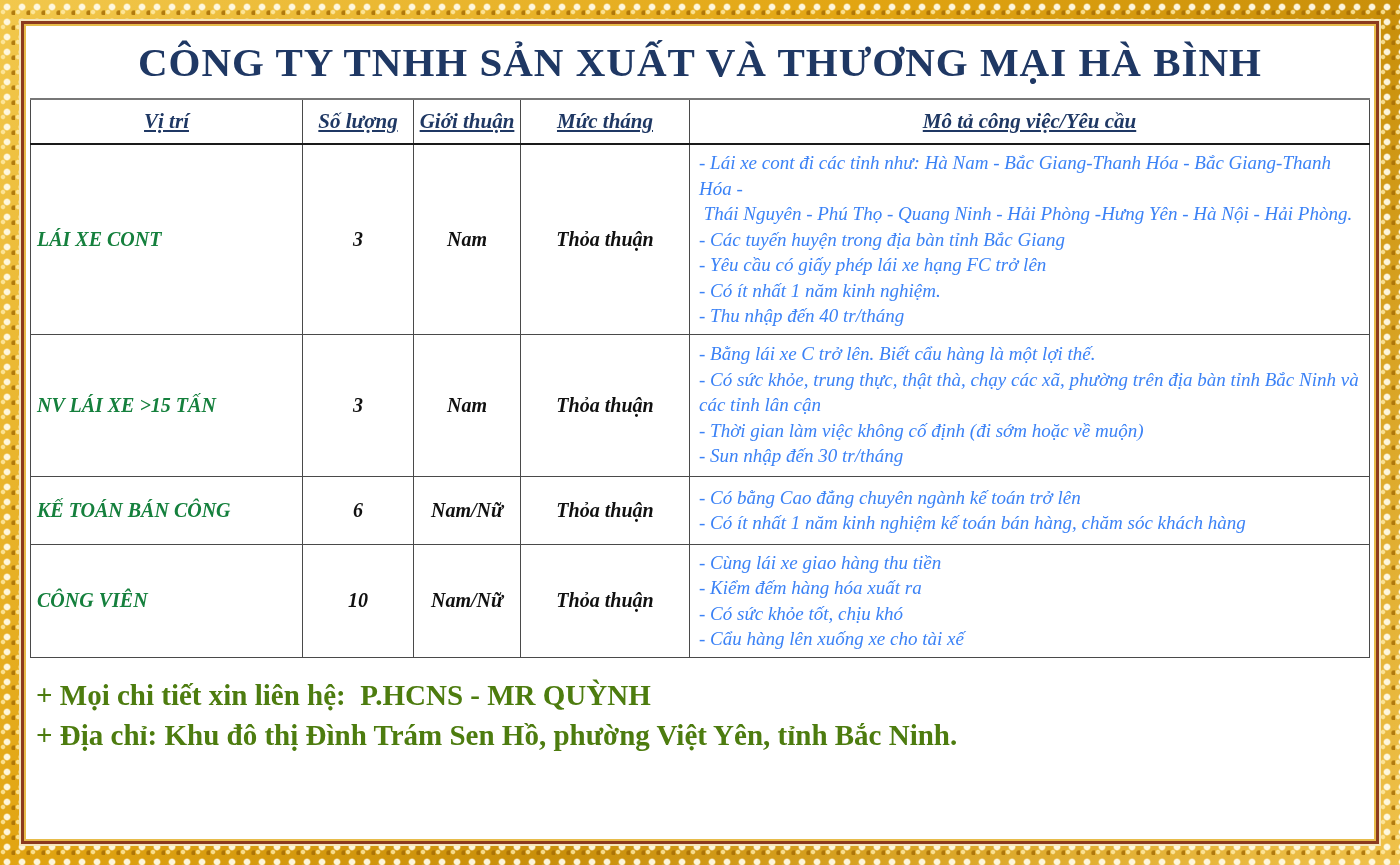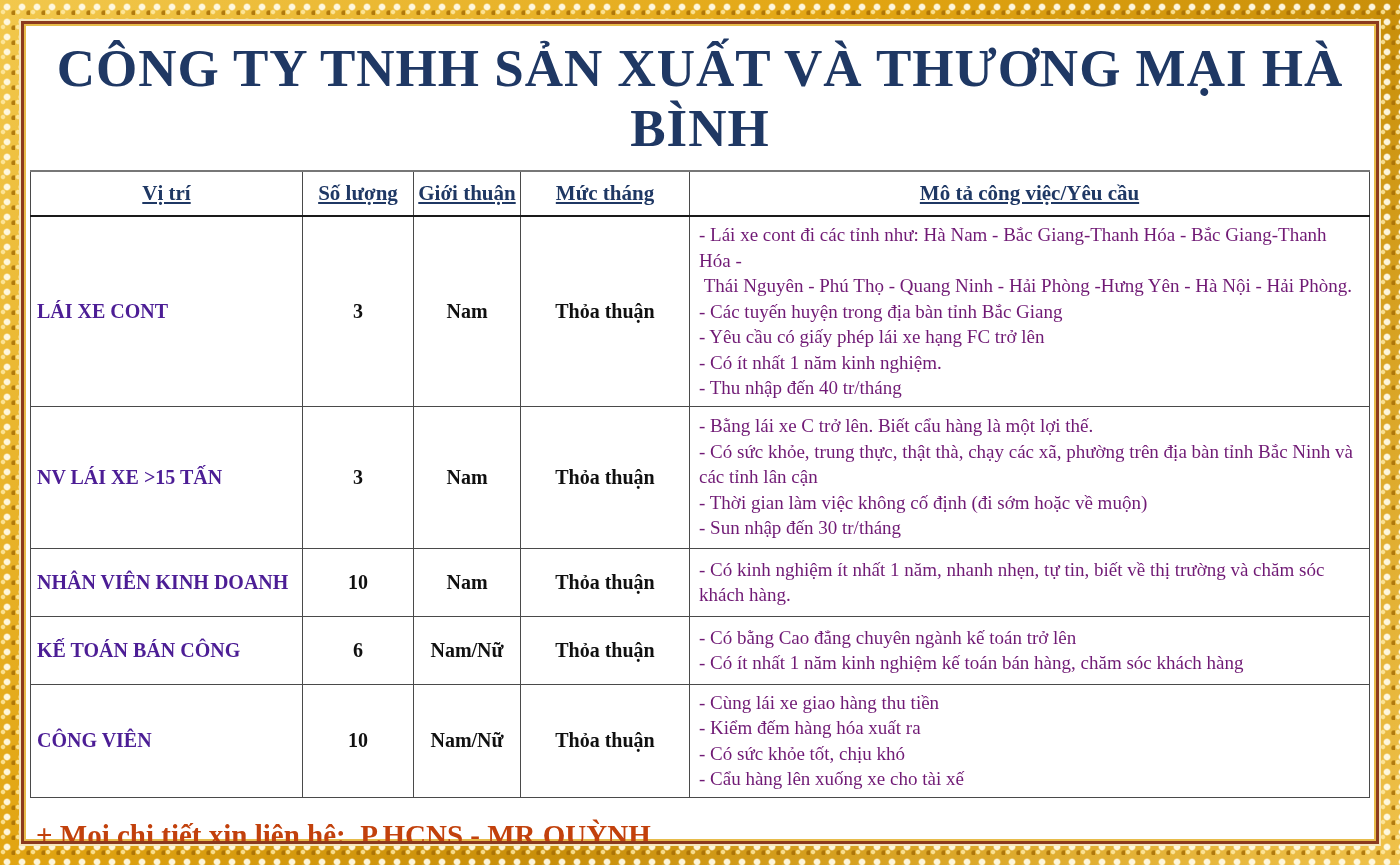--- a/index.html
+++ b/index.html
@@ -17,52 +17,52 @@
   }
   .frame-inner{
     width:100%;height:100%;box-sizing:border-box;background:#ffffff;
     border:3px solid #8b3a1e;
     box-shadow:0 0 0 2px #e7bc4a inset, 0 0 0 2px #f6e6b8;
     padding:4px 6px 0 6px;
     display:flex;flex-direction:column;overflow:hidden;
   }
   .title{
     color:#1f3864;font-weight:bold;text-align:center;
-    font-size:53px;letter-spacing:1px;
+    font-size:41px;letter-spacing:1px;
     padding:10px 0 12px 0;flex:0 0 auto;
   }
   table{width:100%;border-collapse:collapse;table-layout:fixed;flex:0 0 auto;}
   col.c-pos{width:272px;}
   col.c-qty{width:111px;}
   col.c-gen{width:107px;}
   col.c-sal{width:169px;}
   col.c-desc{width:auto;}
-  th,td{border:1.5px solid #4a4a4a;box-sizing:border-box;vertical-align:middle;}
+  th,td{border:1.5px solid #4a4a4a;box-sizing:border-box;vertical-align:middle;font-style:italic;}
   thead th{
     color:#1f3864;font-size:21px;font-weight:bold;
     text-decoration:underline;height:45px;background:#fff;
     border-top:2px solid #777;border-bottom:2.5px solid #1a1a1a;
   }
-  td.pos{font-weight:bold;font-size:20px;color:#4c1d95;padding:6px 6px;text-align:left;}
+  td.pos{font-weight:bold;font-size:20px;color:#15803d;padding:6px 6px;text-align:left;}
   td.mid{font-weight:bold;font-size:20px;color:#101010;text-align:center;}
   td.desc{
-    font-size:19px;color:#701a75;line-height:25.5px;
+    font-size:19px;color:#3b82f6;line-height:25.5px;
     padding:5px 9px;text-align:left;white-space:pre-wrap;vertical-align:middle;
   }
   tbody tr:nth-child(1){height:153px;}
   tbody tr:nth-child(2){height:142px;}
   tbody tr:nth-child(3){height:68px;}
   tbody tr:nth-child(4){height:68px;}
   tbody tr:nth-child(5){height:113px;}
   .footer{
     flex:1 1 auto;display:flex;flex-direction:column;justify-content:flex-start;
     padding:17px 6px 0 6px;
   }
   .footer-line{
-    color:#c2410c;font-weight:bold;font-size:29px;line-height:40px;
+    color:#4d7c0f;font-weight:bold;font-size:29px;line-height:40px;
     white-space:pre-wrap;
   }
 </style>
 </head>
 <body>
 
 <div class="frame">
   <div class="frame-inner">
 
     <div class="title">CÔNG TY TNHH SẢN XUẤT VÀ THƯƠNG MẠI HÀ BÌNH</div>
@@ -101,27 +101,20 @@
           <td class="pos">NV LÁI XE &gt;15 TẤN</td>
           <td class="mid">3</td>
           <td class="mid">Nam</td>
           <td class="mid">Thỏa thuận</td>
           <td class="desc">- Bằng lái xe C trở lên. Biết cẩu hàng là một lợi thế.
 - Có sức khỏe, trung thực, thật thà, chạy các xã, phường trên địa bàn tỉnh Bắc Ninh và các tỉnh lân cận
 - Thời gian làm việc không cố định (đi sớm hoặc về muộn)
 - Sun nhập đến 30 tr/tháng</td>
         </tr>
         <tr>
-          <td class="pos">NHÂN VIÊN KINH DOANH</td>
-          <td class="mid">10</td>
-          <td class="mid">Nam</td>
-          <td class="mid">Thỏa thuận</td>
-          <td class="desc">- Có kinh nghiệm ít nhất 1 năm, nhanh nhẹn, tự tin, biết về thị trường và chăm sóc khách hàng.</td>
-        </tr>
-        <tr>
           <td class="pos">KẾ TOÁN BÁN CÔNG</td>
           <td class="mid">6</td>
           <td class="mid">Nam/Nữ</td>
           <td class="mid">Thỏa thuận</td>
           <td class="desc">- Có bằng Cao đẳng chuyên ngành kế toán trở lên
 - Có ít nhất 1 năm kinh nghiệm kế toán bán hàng, chăm sóc khách hàng</td>
         </tr>
         <tr>
           <td class="pos">CÔNG VIÊN</td>
           <td class="mid">10</td>

